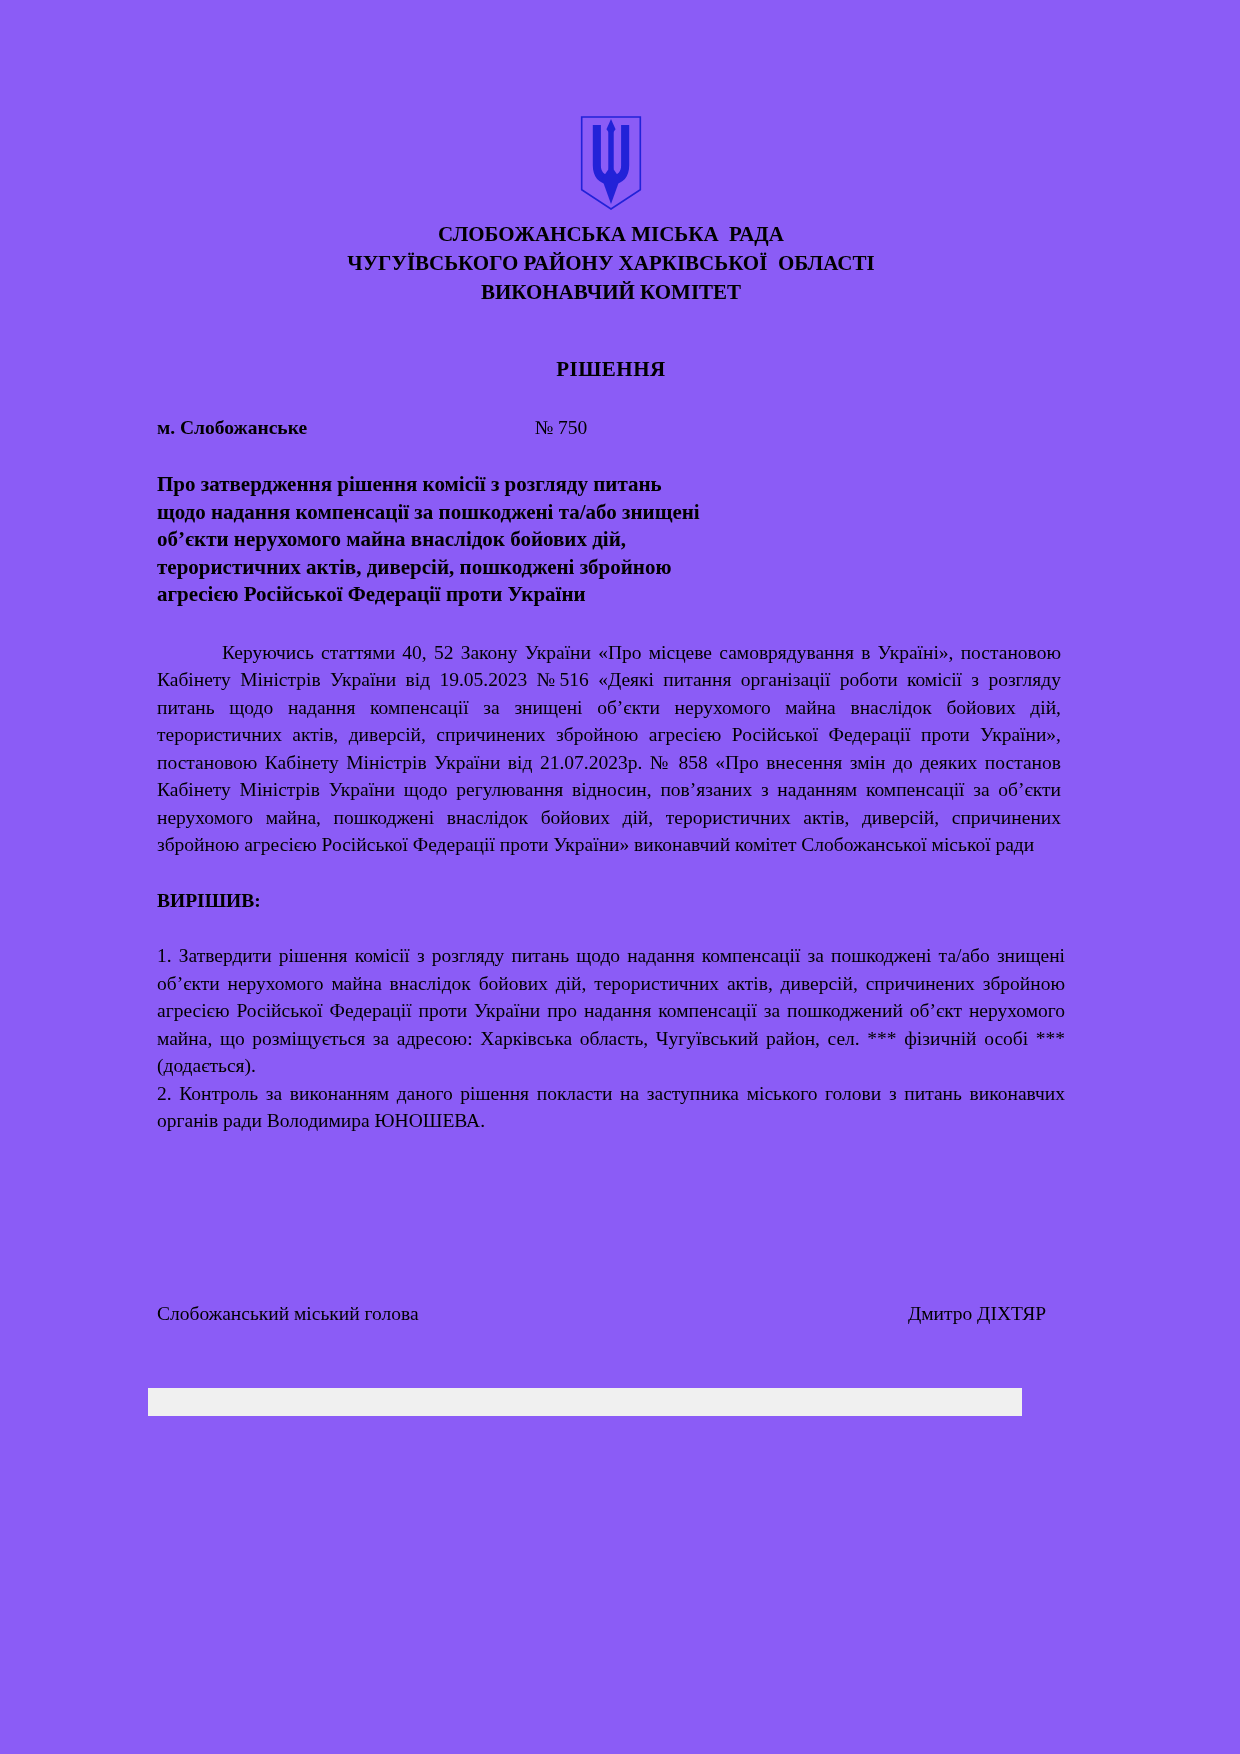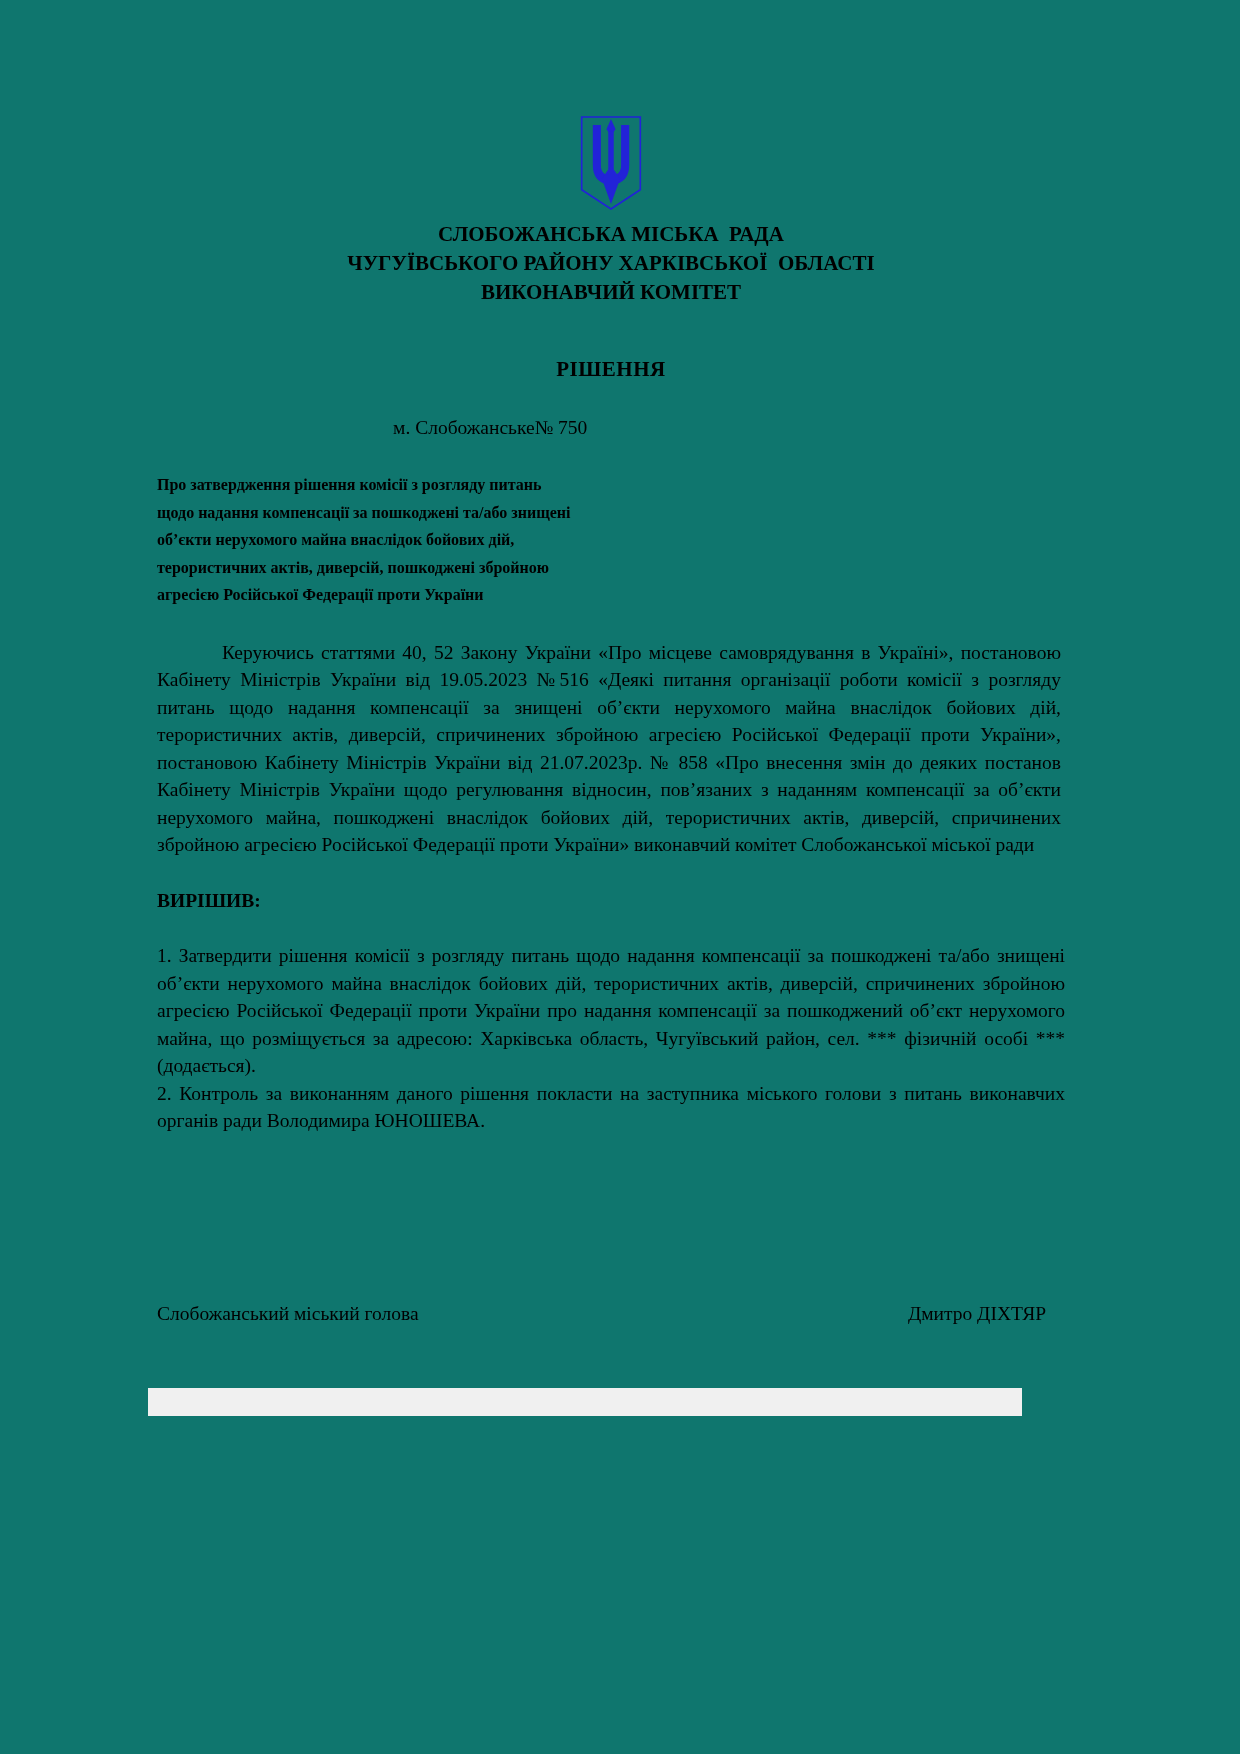--- a/index.html
+++ b/index.html
@@ -1,35 +1,35 @@
 <!DOCTYPE html>
 <html lang="uk"><head>
 <meta charset="utf-8">
 <style>
   html,body{margin:0;padding:0;background:#ffffff;}
   .page{
     position:relative;
     width:1240px;height:1754px;
-    background:#0f766e;
+    background:#8b5cf6;
     font-family:"Liberation Serif", serif;
     color:#000;
     box-sizing:border-box;
     padding:115px 175px 0 157px;
     font-size:19.5px;
     overflow:hidden;
   }
   .emblem{display:block;margin:0 auto;width:66px;height:97px;}
   .org-block{margin-top:8px;text-align:center;}
   .org-line{font-weight:bold;font-size:21px;line-height:29px;white-space:pre-wrap;}
   .doc-type{margin-top:48px;text-align:center;font-weight:bold;font-size:21px;line-height:29px;letter-spacing:0.5px;}
   .meta-row{margin-top:30px;display:grid;grid-template-columns:1fr auto 1fr;line-height:27px;}
   .meta-row .date{text-align:left;}
-  .meta-row .place{text-align:right;}
+  .meta-row .place{text-align:left;font-weight:bold;}
   .meta-row .num{text-align:right;padding-right:100px;}
-  .subject{margin-top:30px;font-weight:bold;font-size:16px;line-height:27.5px;}
+  .subject{margin-top:30px;font-weight:bold;font-size:21px;line-height:27.5px;}
   .preamble{margin:30px 4px 0 0;text-align:justify;text-indent:65px;line-height:27.5px;}
   .resolved{margin:28px 0 16px 0;line-height:27.5px;font-weight:bold;}
   .items{margin-top:28px;}
   .item{margin:0;text-align:justify;line-height:27.5px;}
   .sig-row{margin-top:165px;display:flex;justify-content:space-between;line-height:27px;}
   .sig-row .name{padding-right:19px;}
   .redaction{position:absolute;left:148px;top:1388px;width:874px;height:28px;background:#f0f0f0;}
 </style>
 </head>
 <body>

